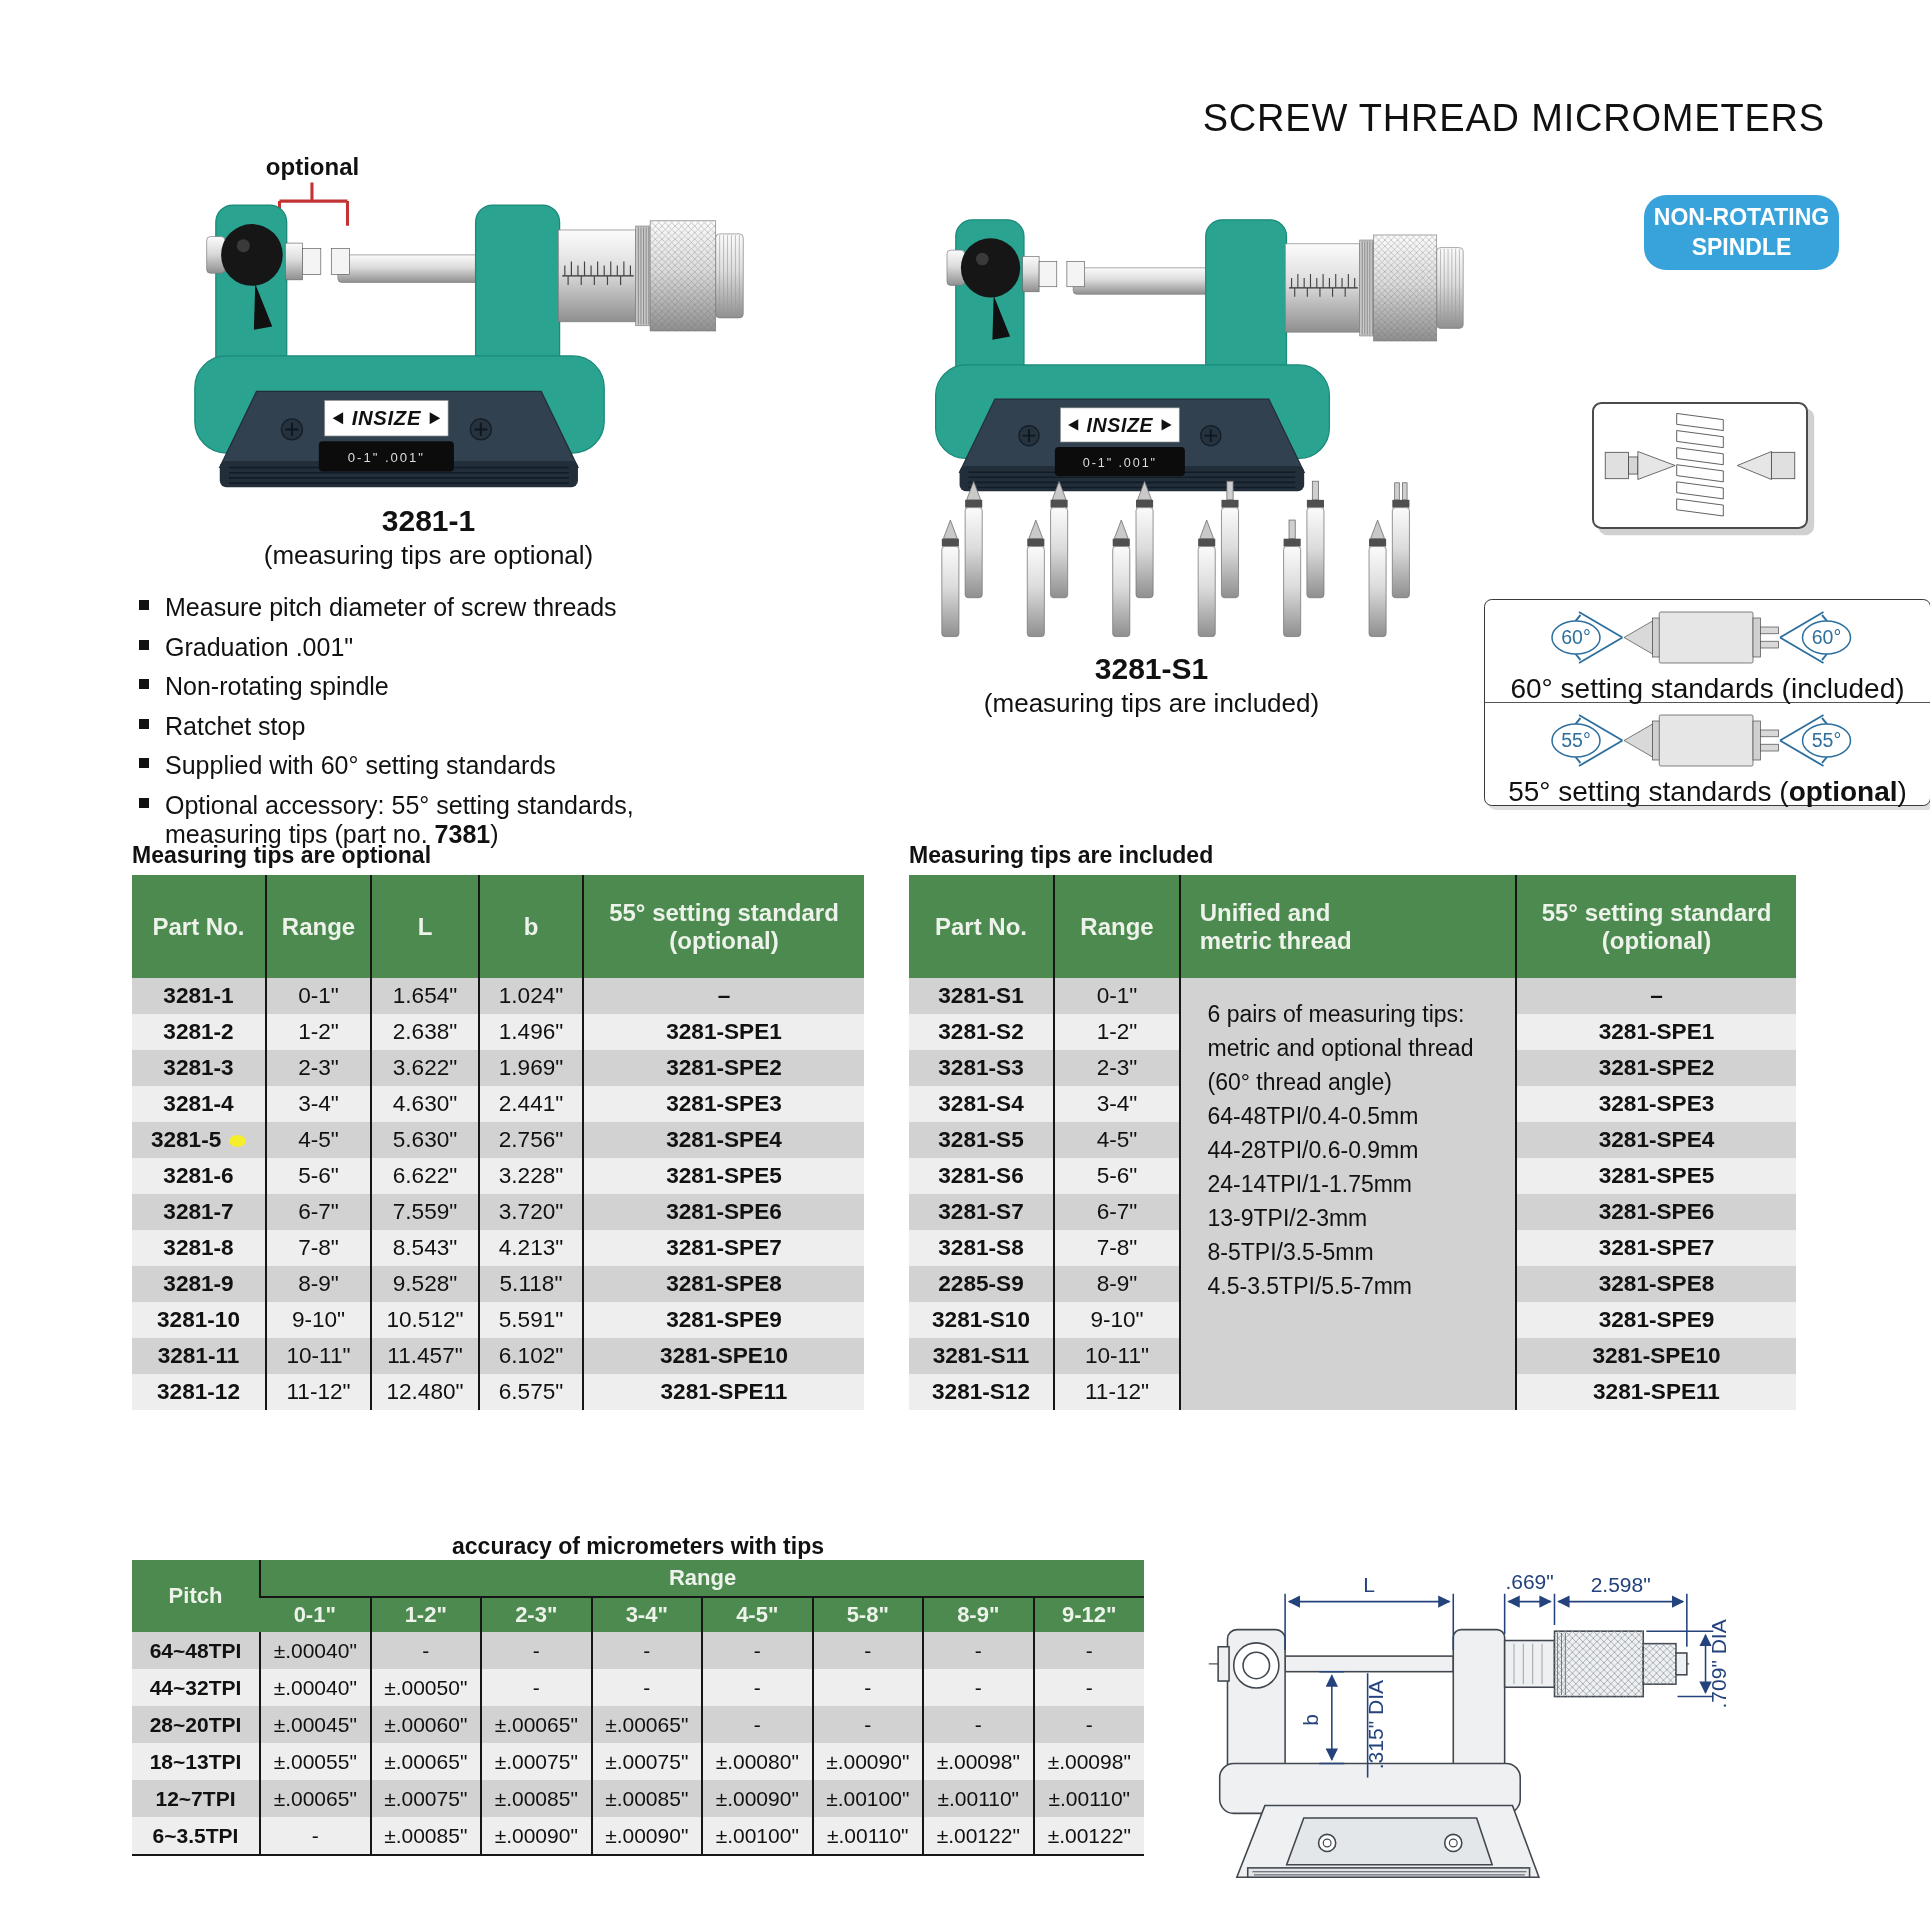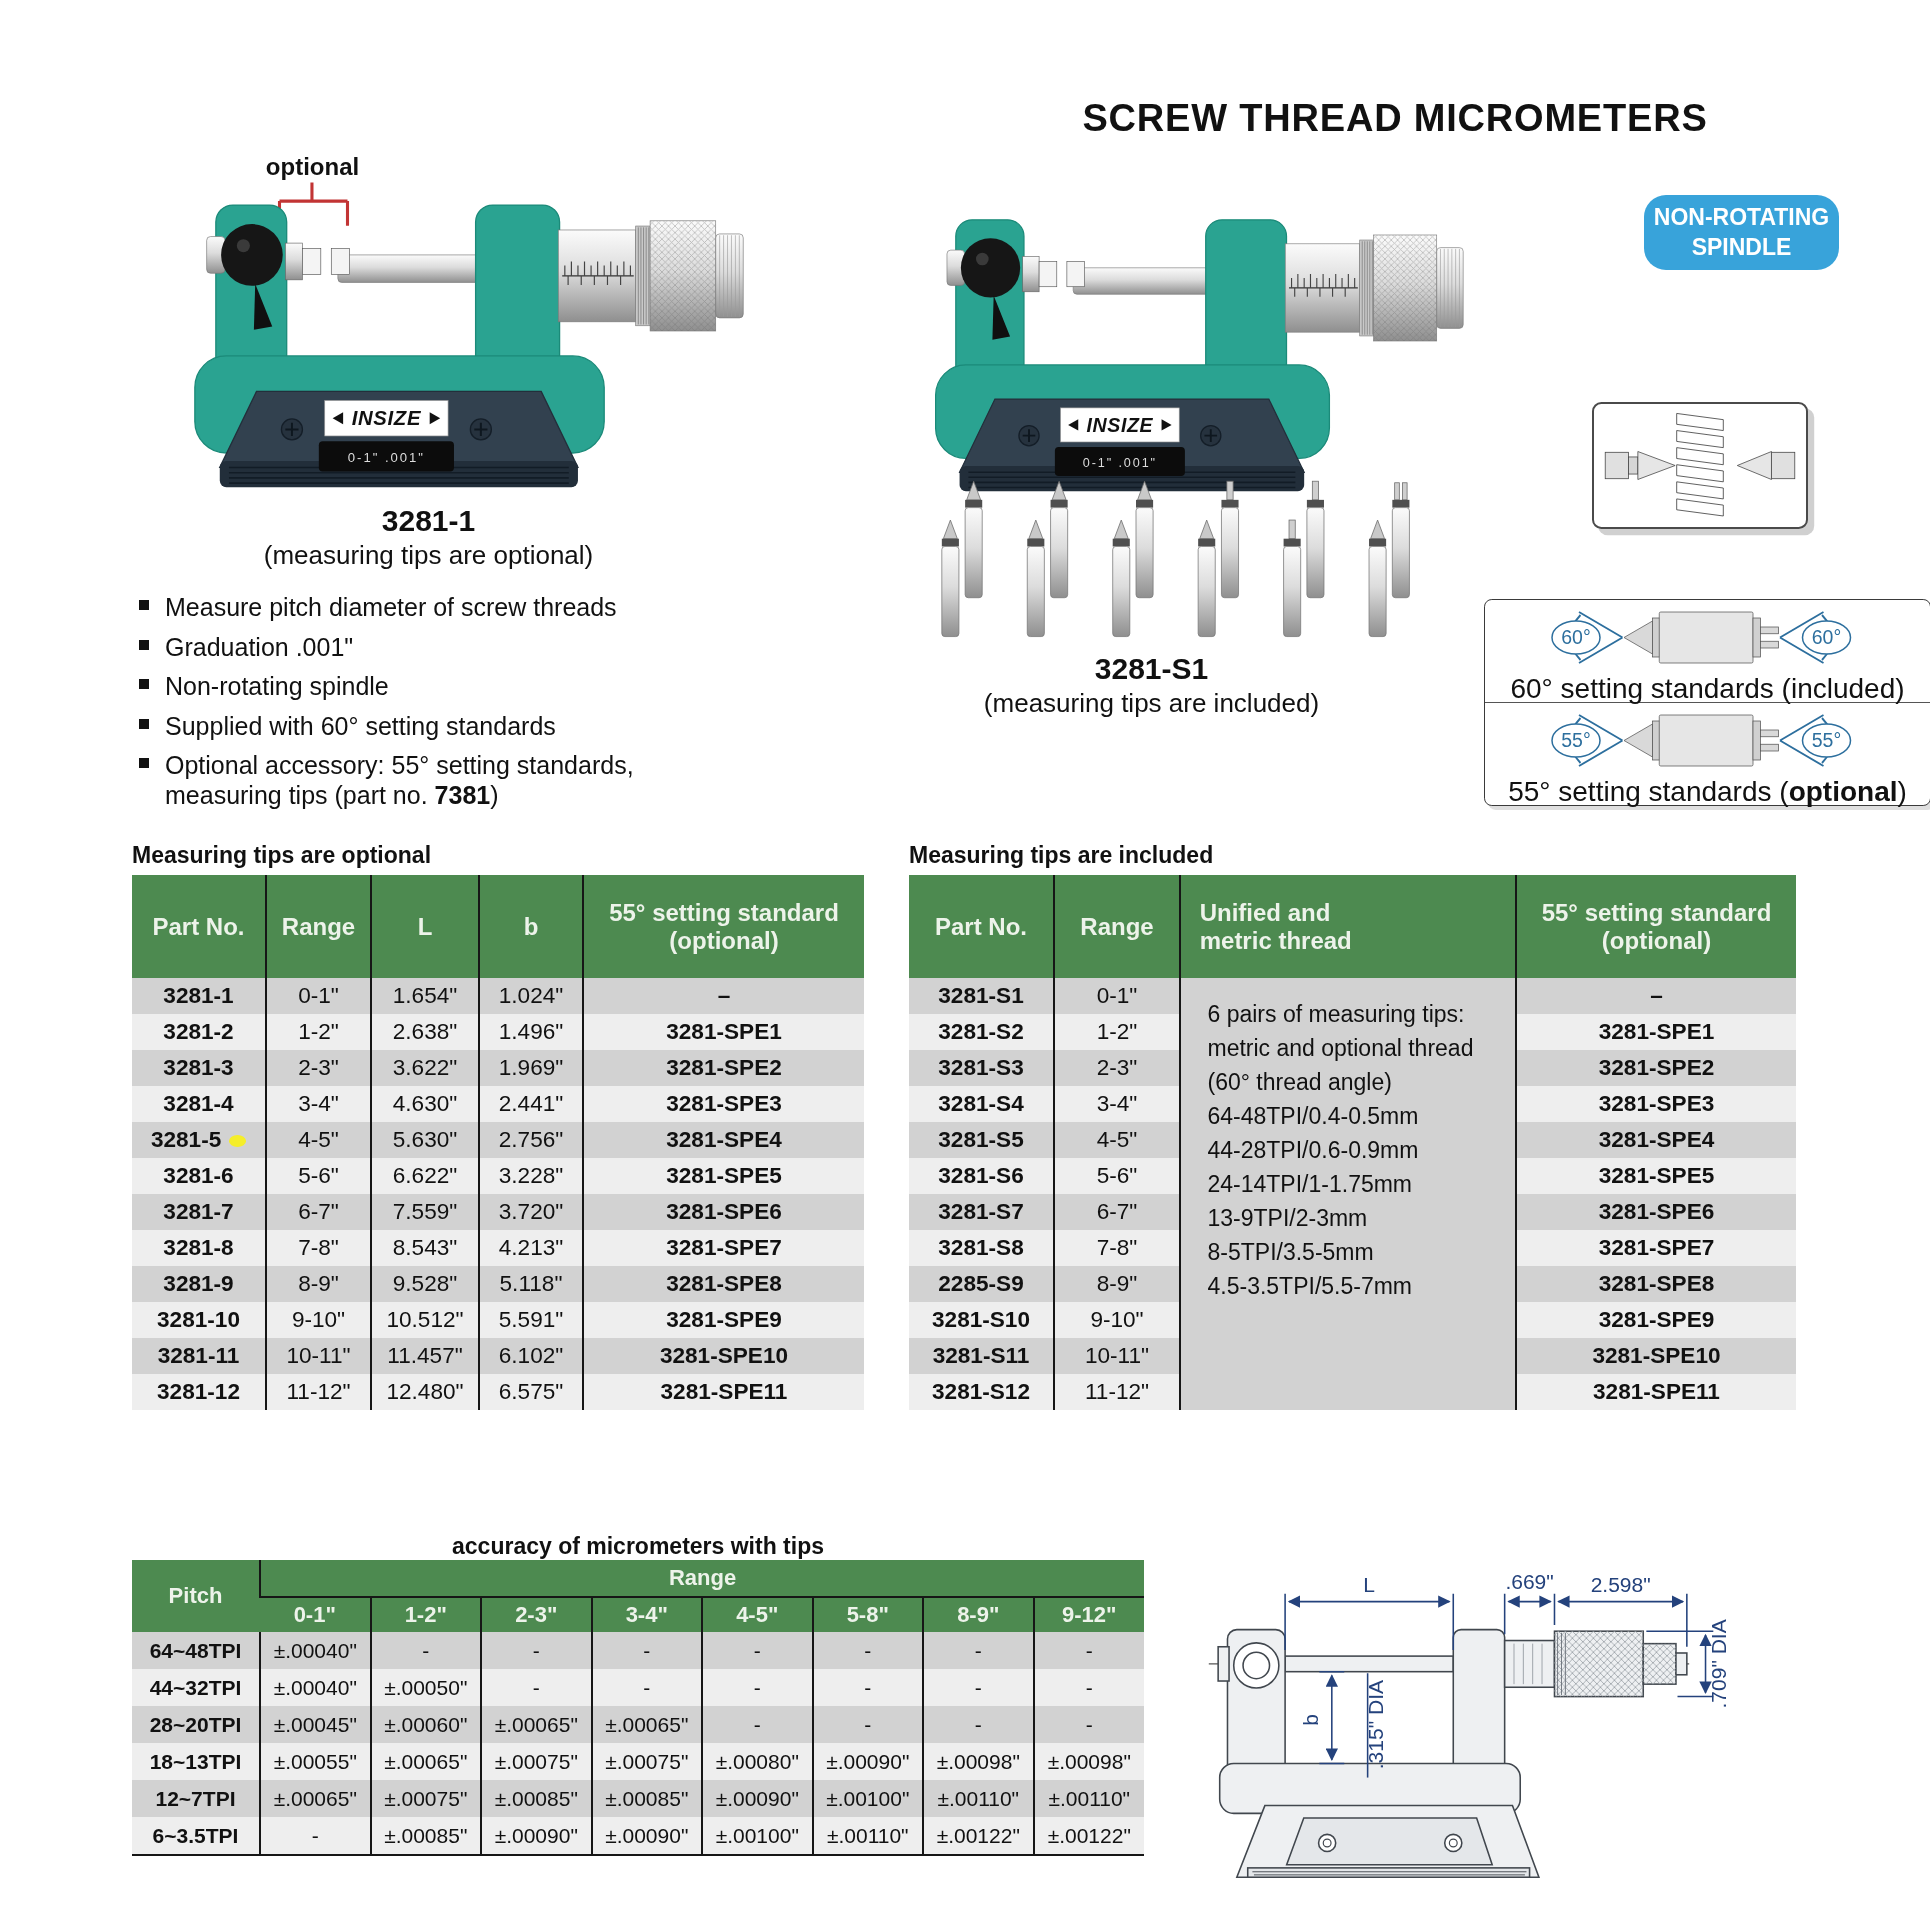--- a/index.html
+++ b/index.html
@@ -1,20 +1,20 @@
 <!DOCTYPE html>
 <html style="font-size:12.5px"><head>
 <meta charset="utf-8">
 <style>
   html,body{margin:0;padding:0;background:#ffffff;}
   body{width:1931px;height:1931px;position:relative;overflow:hidden;
        font-family:"Liberation Sans",sans-serif;color:#111;}
   svg{font-family:"Liberation Sans",sans-serif;}
   .abs{position:absolute;}
-  .page-title{font-size:38px;font-weight:bold;text-align:center;letter-spacing:0.8px;}
+  .page-title{font-size:38px;font-weight:normal;text-align:right;letter-spacing:0.8px;}
   .badge{background:#38a3da;border-radius:22px;color:#fff;font-weight:bold;font-size:23px;
          text-align:center;line-height:1.3;display:flex;flex-direction:column;justify-content:center;}
   .callout{font-size:24px;font-weight:bold;text-align:center;}
   .prod-name{font-size:30px;font-weight:bold;text-align:center;}
   .prod-note{font-size:26px;text-align:center;}
   .features{list-style:none;margin:0;padding:0;font-size:25px;}
   .features li{position:relative;padding-left:28px;margin-bottom:10px;line-height:1.18;}
   .features li::before{content:"";position:absolute;left:1.6px;top:7px;width:10px;height:10px;background:#111;}
   .thread-box{background:#fff;border:2.3px solid #4a4a4a;border-radius:9.3px;
               box-shadow:6.2px 6.2px 0 rgba(120,120,120,0.35);display:flex;align-items:center;justify-content:center;}
@@ -207,20 +207,21 @@
     <div class="std-cap">
       <span>55° setting standards (</span><span class="b">optional</span><span>)</span>
     </div>
   </div>
 </div>
 
 <ul class="abs features" style="left:137px;top:593px;width:732px;">
   <li><span>Measure pitch diameter of screw threads</span></li>
   <li><span>Graduation .001"</span></li>
   <li><span>Non-rotating spindle</span></li>
+  <li><span>Ratchet stop</span></li>
   <li><span>Supplied with 60° setting standards</span></li>
   <li>
     <span>Optional accessory: 55° setting standards,</span><br>
     <span>measuring tips (part no. </span><span class="b">7381</span><span>)</span>
   </li>
 </ul>
 
 <div class="abs tlabel" style="left:132px;top:842px;">Measuring tips are optional</div>
 <table class="tbl" id="t-opt" style="left:132px;top:875px;width:732px;">
   <colgroup>

